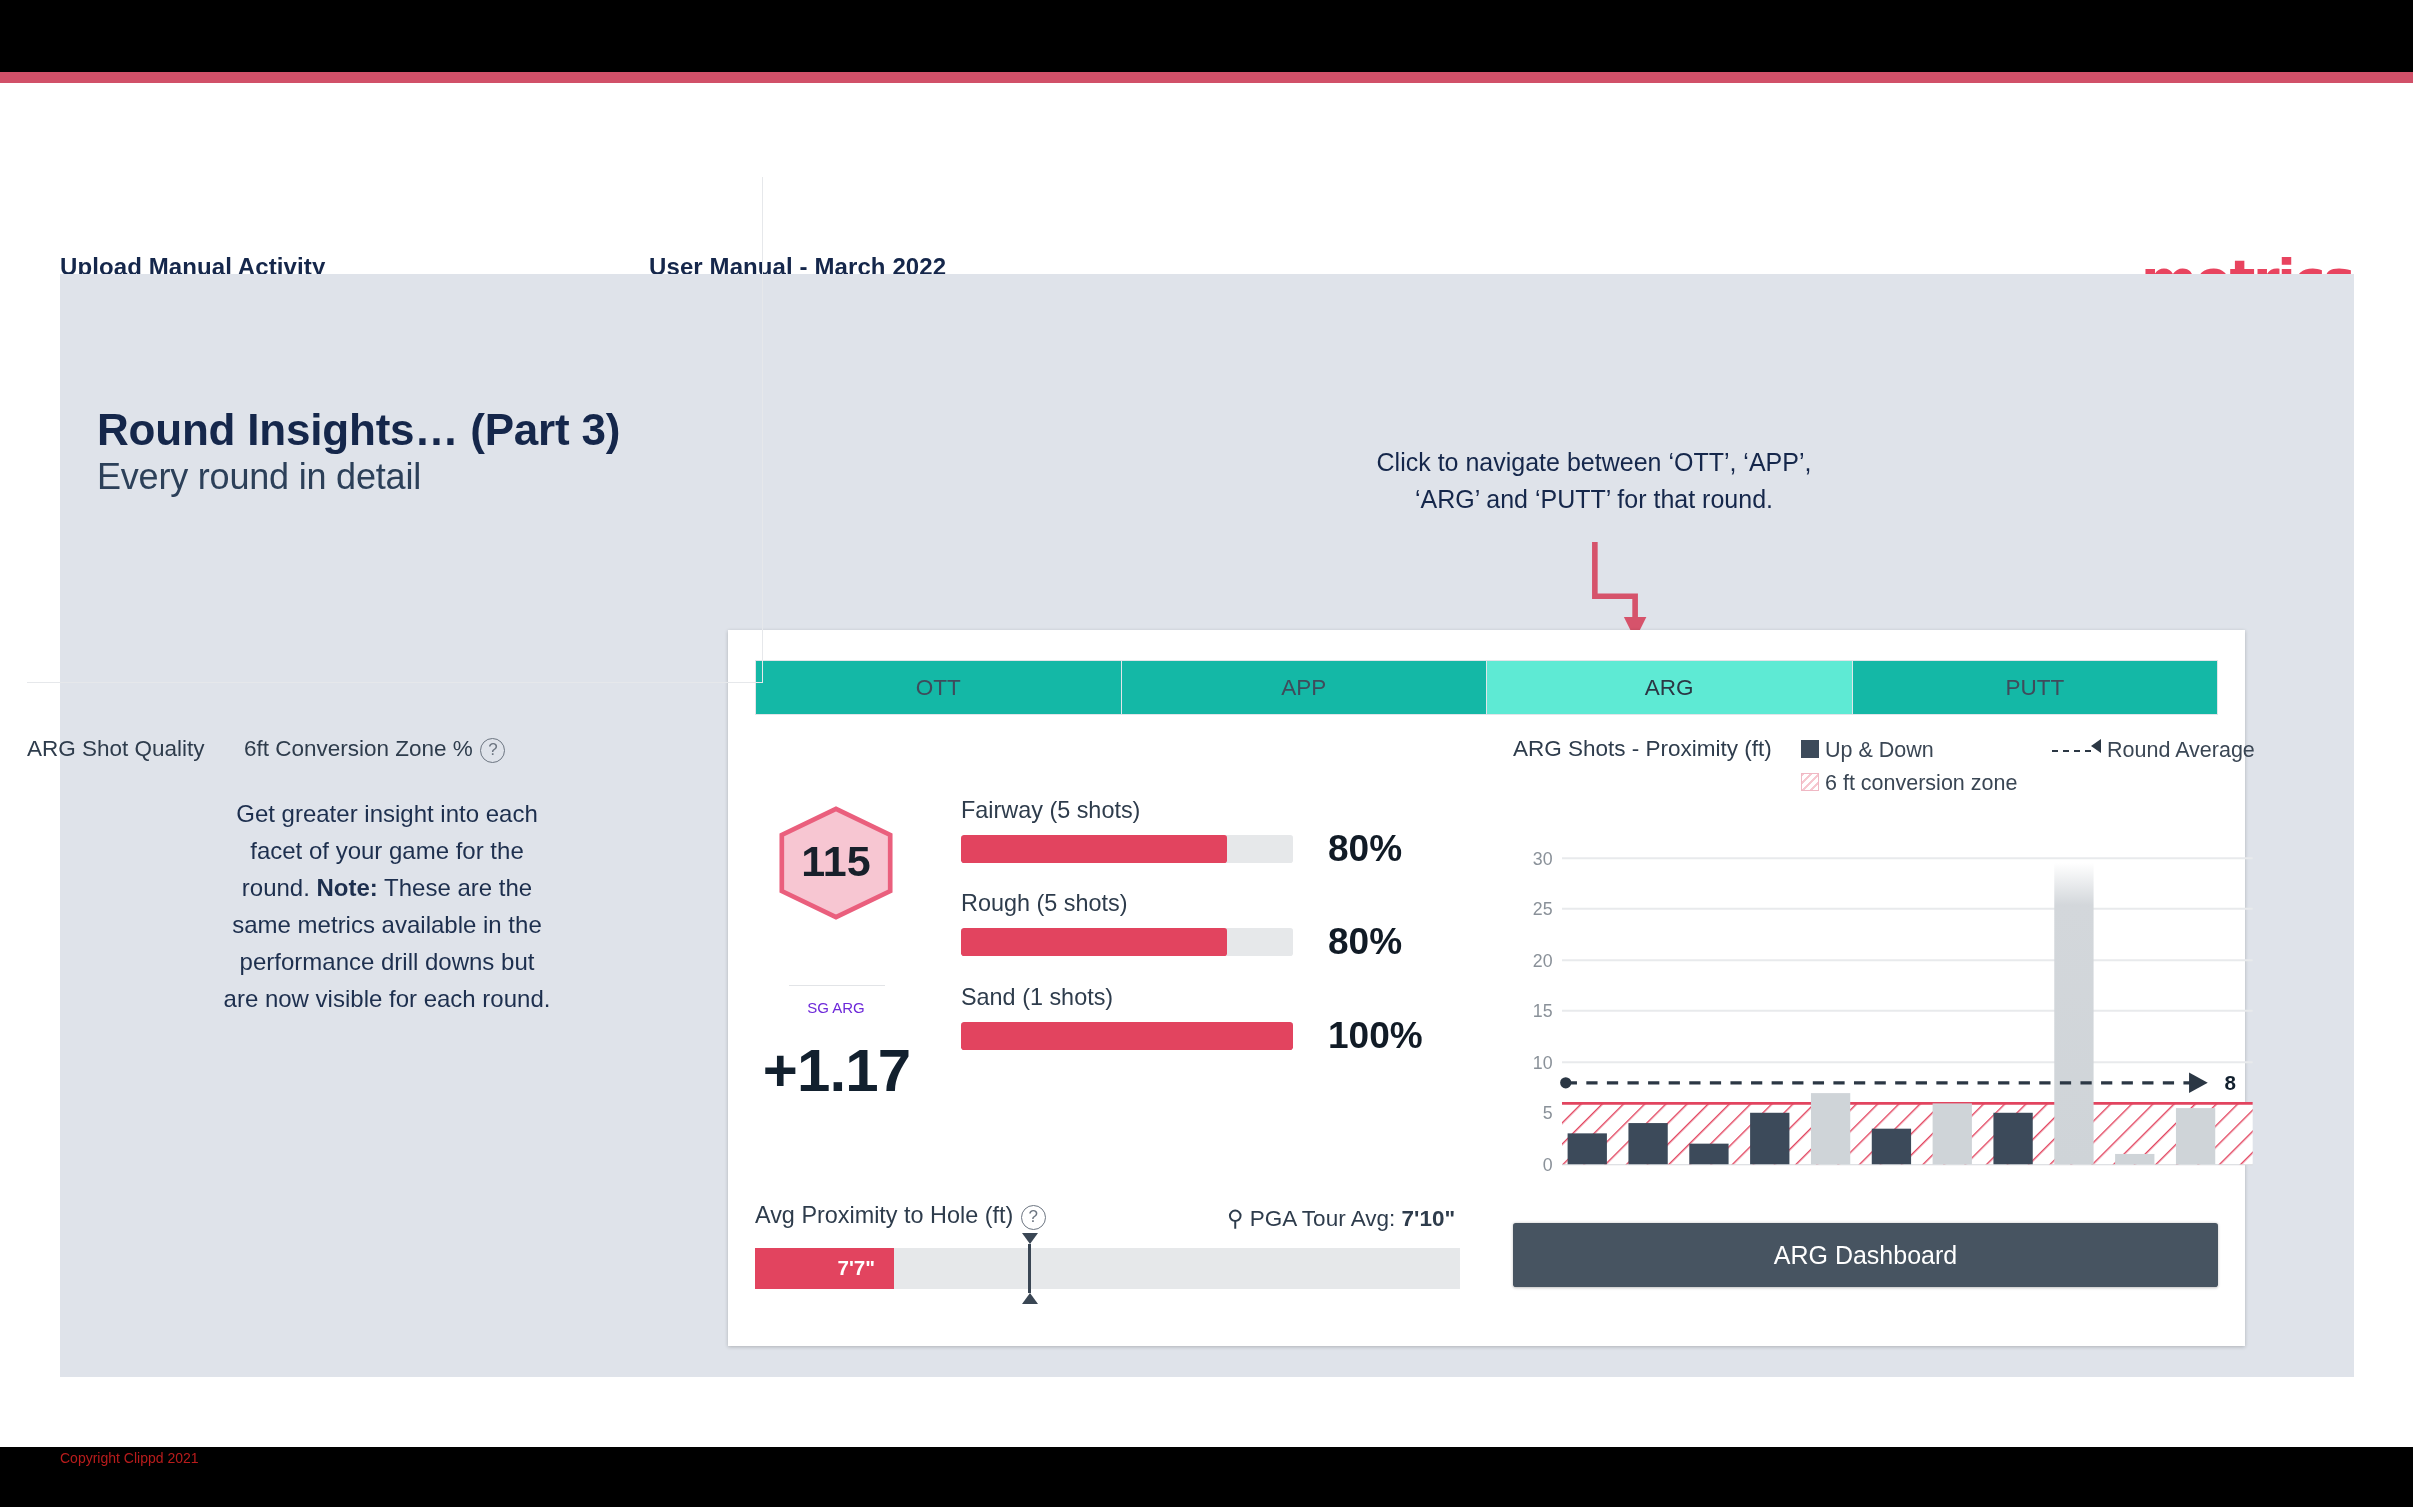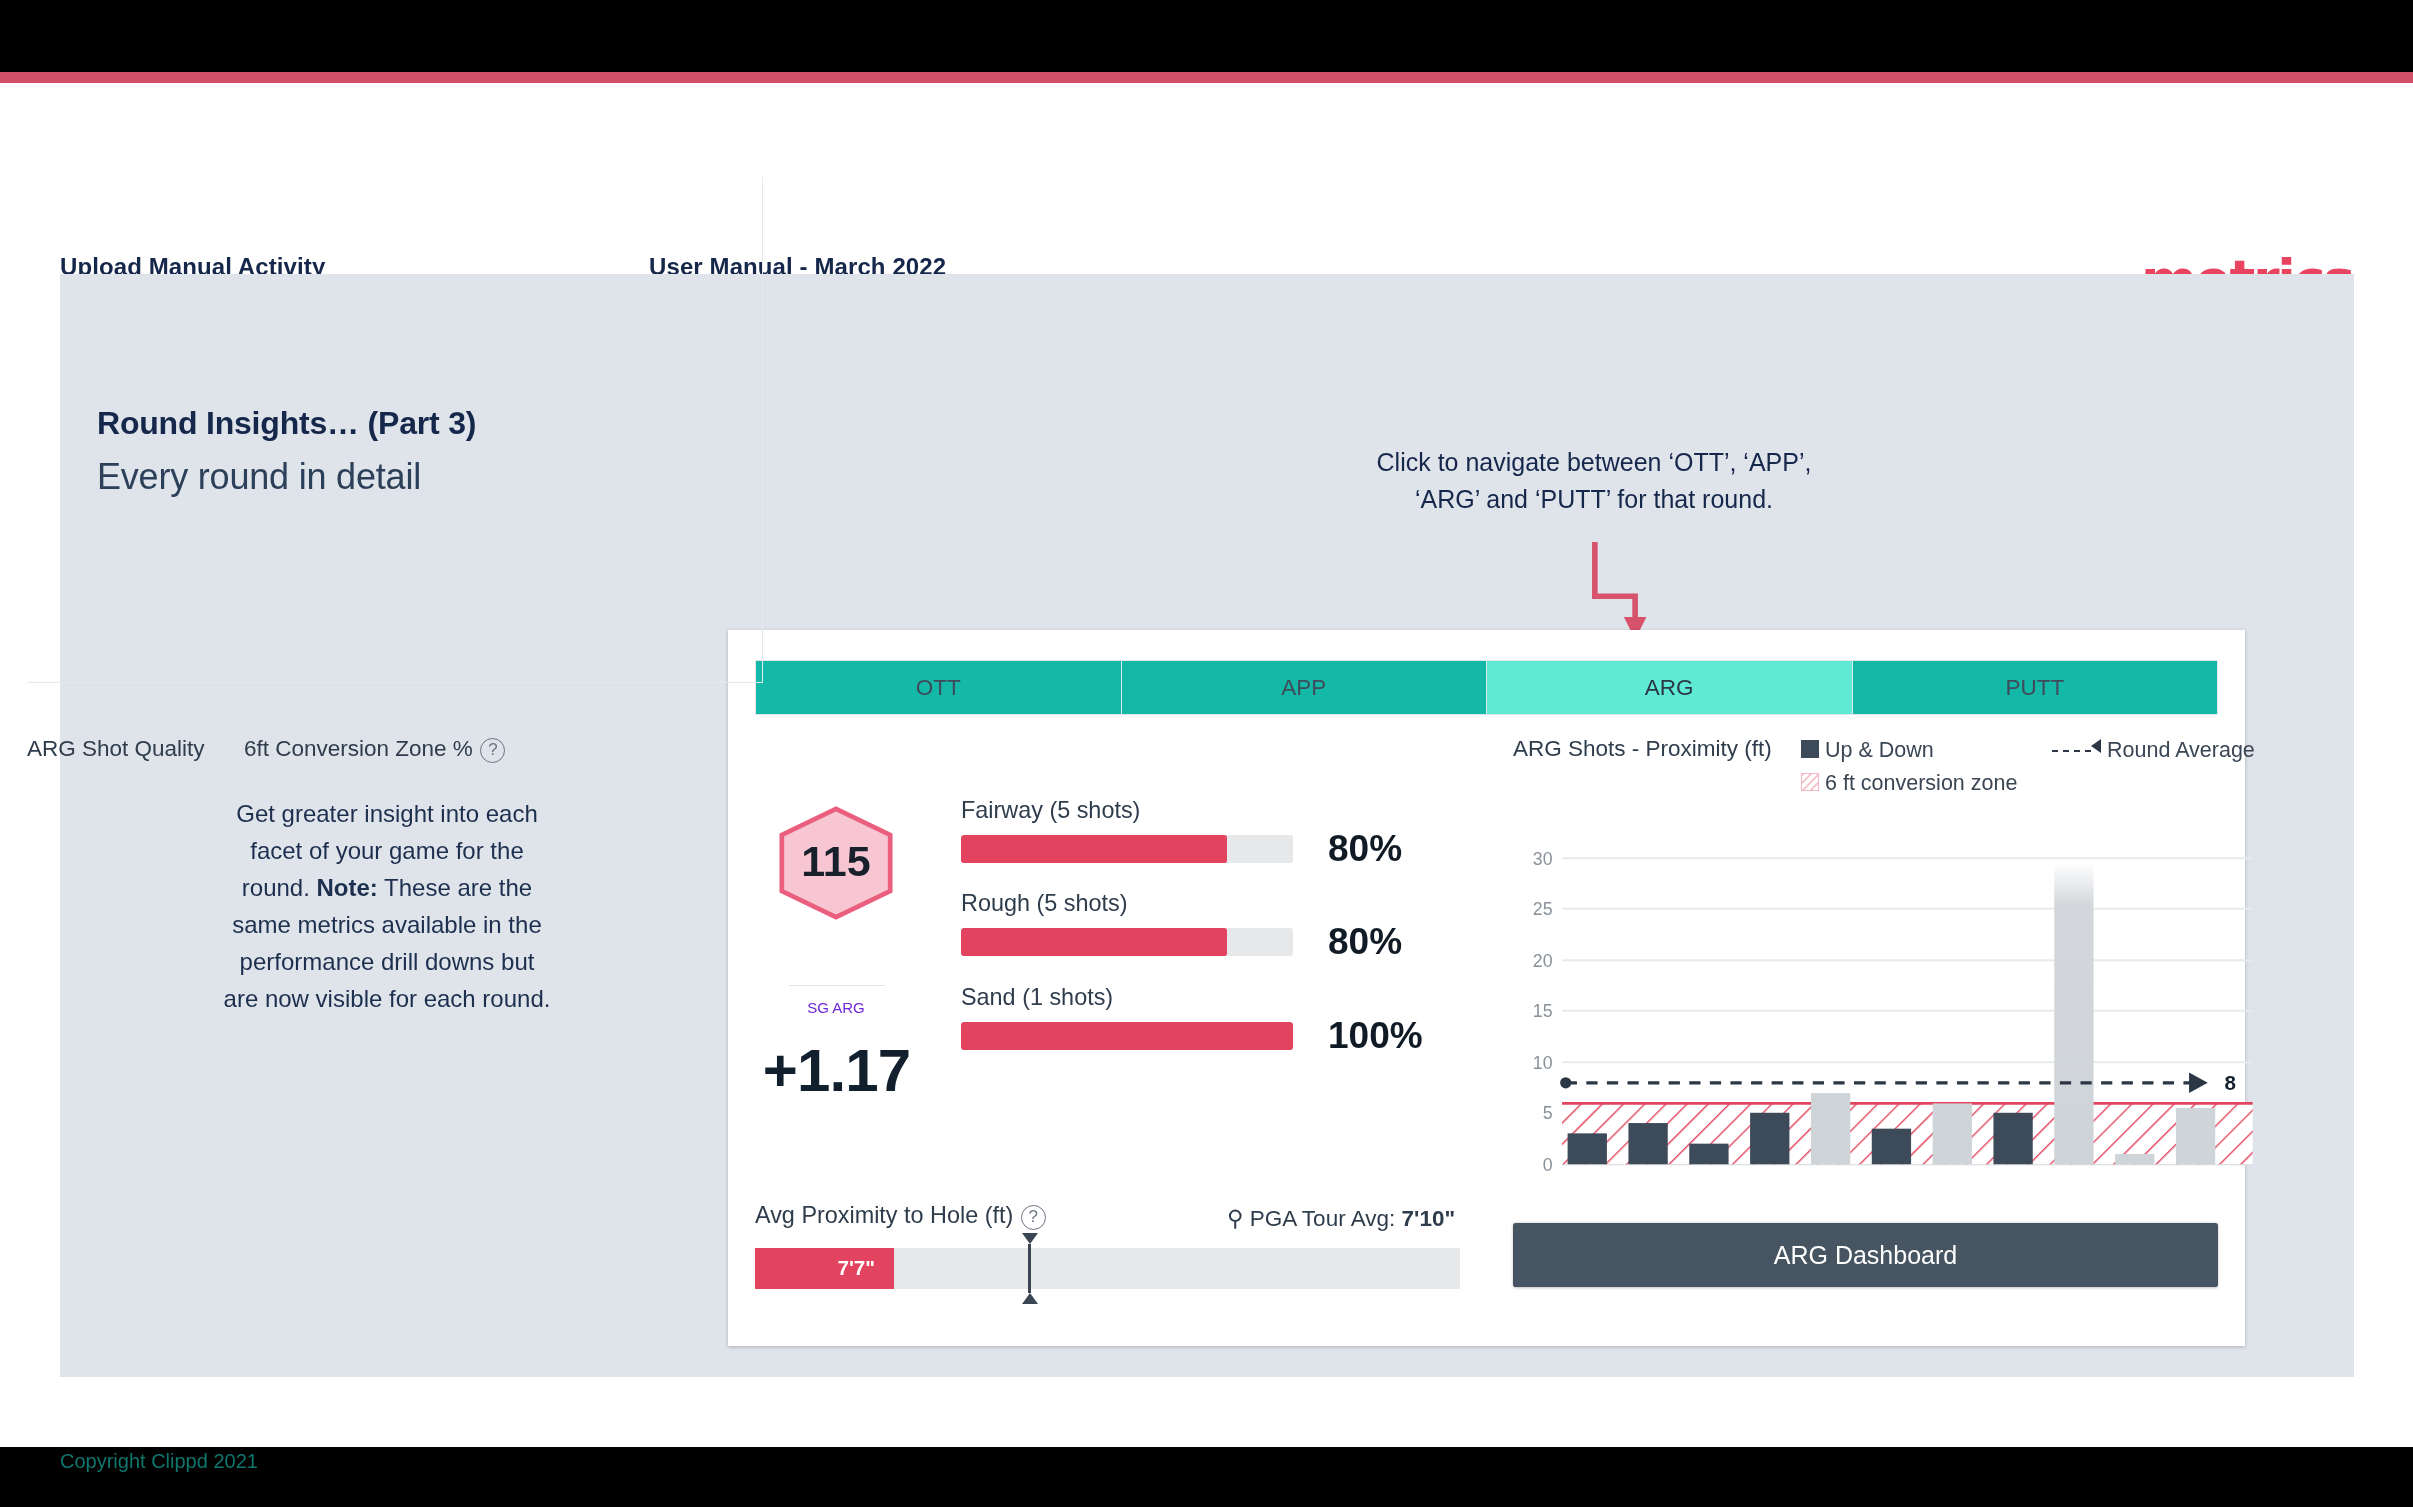--- a/index.html
+++ b/index.html
@@ -19,33 +19,33 @@
   .hdr { position:absolute; top:0; left:0; width:100%; height:165px;margin-top:44px; }
   .hdr-left  { position:absolute; left:60px;  top:126px; font-size:24px; color:#15274b; font-weight:600; letter-spacing:0.1px;}
   .hdr-mid   { position:absolute; left:649px; top:126px; font-size:24px; color:#15274b; font-weight:600; letter-spacing:0.1px;}
   .hdr-rule  { position:absolute; left:60px;  top:240px; width:2294px; height:2.8px; background:#d6536b; }
   .logo { position:absolute; right:60px; top:126px; font-size:54px; line-height:54px;
           color:#e8445f; font-weight:700; letter-spacing:-2.3px; font-family:"DejaVu Sans", sans-serif; }
 
   
   .body-grey { position:absolute; left:60px; top:191px; width:2294px; height:1103px; background:#dfe3ea; }
 
-  .title    { position:absolute; left:97px; top:322px; font-size:32px; font-weight:700; color:#15274b; letter-spacing:-0.2px;}
+  .title    { position:absolute; left:97px; top:322px; font-size:44px; font-weight:700; color:#15274b; letter-spacing:-0.2px;}
   .subtitle { position:absolute; left:97px; top:373px; font-size:36px; font-weight:400; color:#2c4059; letter-spacing:-0.2px;}
 
   .callout { position:absolute; left:1175px; top:361px; width:838px; text-align:center;
              font-size:25px; line-height:37px; color:#15274b; font-weight:500; }
 
   .arrow-svg { position:absolute; left:1592px; top:459px; }
 
   .left-note { position:absolute; left:223px; top:712px; width:328px; text-align:center;
                font-size:24px; line-height:37px; color:#1d2f4e; }
   .left-note b { font-weight:700; }
 
-  .copyright { position:absolute; left:60px; top:1367px; font-size:20px; color:#0f766e; }
+  .copyright { position:absolute; left:60px; top:1367px; font-size:14px; color:#b91c1c; }
 
   
   .card { position:absolute; left:728px; top:547px; width:1517px; height:716px;
           background:#fff; box-shadow:0 0.9px 3.7px rgba(0,0,0,.22); }
 
   .tabs { position:absolute; left:27px; top:30px; width:1463px; height:55px;
           display:flex; border:0.9px solid #e2e5e9; background:#fff; }
   .tab { flex:1; display:flex; align-items:center; justify-content:center;
          font-size:22.5px; color:#3f4b5b; border-right:0.9px solid #e2e5e9; background:#14b8a6; }
   .tab:last-child { border-right:none; }

